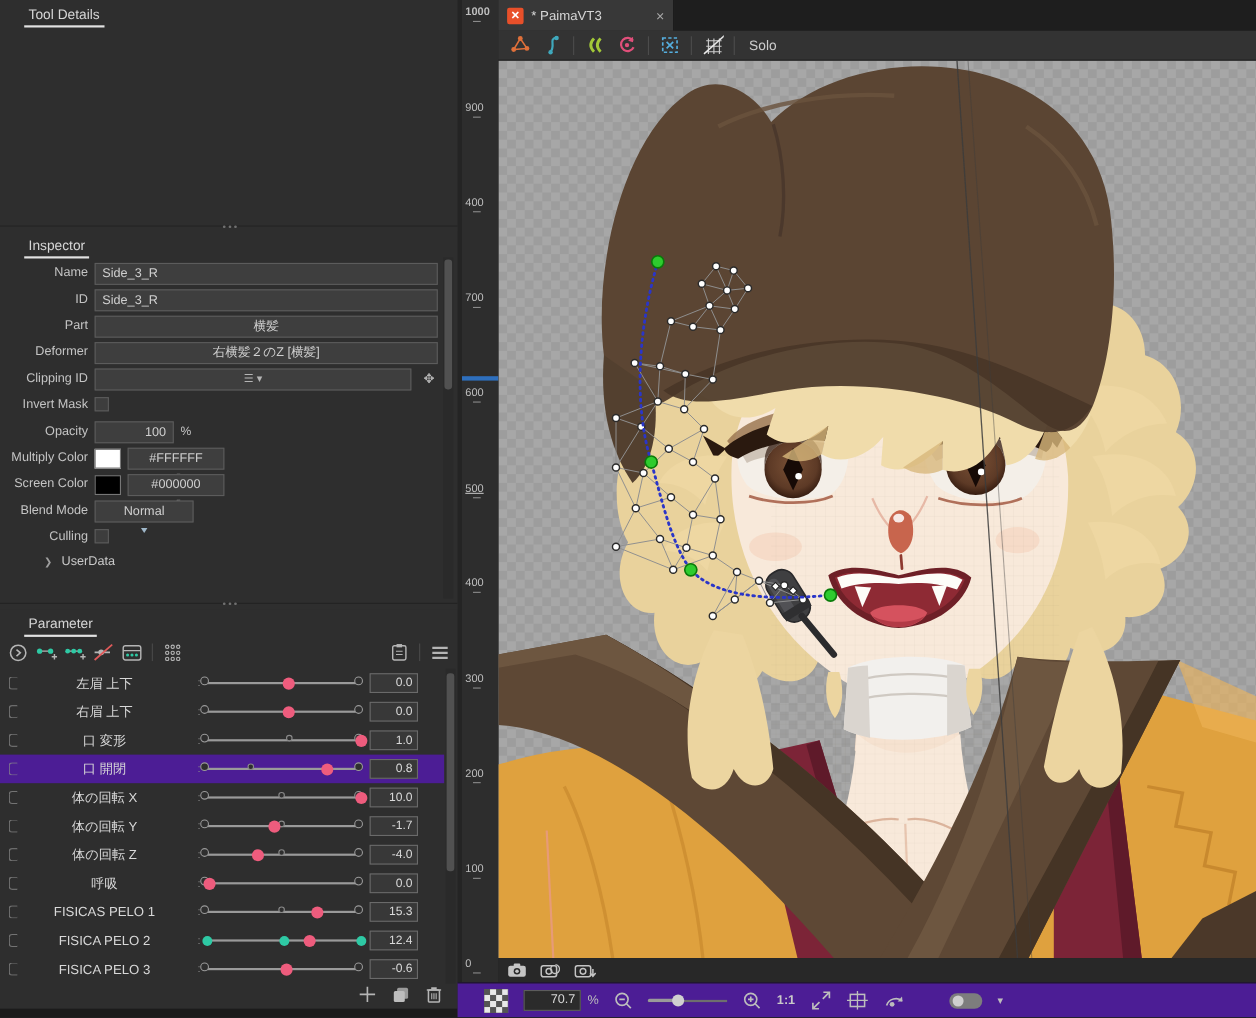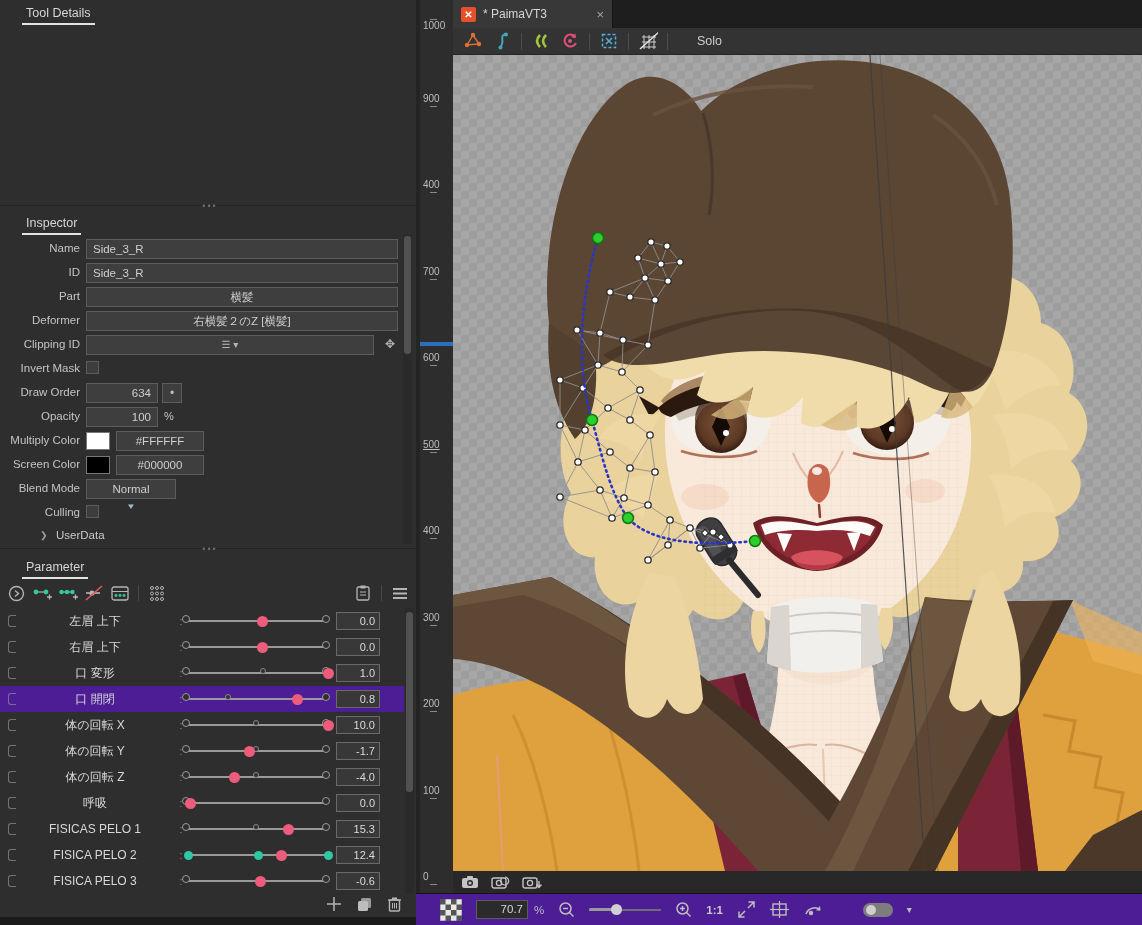--- a/index.html
+++ b/index.html
@@ -54,21 +54,21 @@
   .rlabel{position:absolute;left:3px;font-size:10px;color:#bdbdbd;}
   .rtick{position:absolute;left:10px;width:7px;height:1px;background:#8a8a8a;}
   .rmarker{position:absolute;left:0;top:342px;width:33px;height:4px;background:#2e6fbd;}
   .tabbar{position:absolute;left:37px;top:0;width:689px;height:28px;background:#1e1e1e;display:flex;}
   .tab{width:160px;height:28px;background:#383838;display:flex;align-items:center;gap:7px;padding:0 8px;border-right:1px solid #161616;}
   .tabicon{width:15px;height:15px;border-radius:2px;background:#e8502a;color:#fff;font-size:10px;font-weight:bold;display:flex;align-items:center;justify-content:center;}
   .tabtitle{flex:1;font-size:12px;color:#d6d6d6;white-space:nowrap;}
   .tabclose{color:#a8a8a8;font-size:13px;}
   .ctoolbar{position:absolute;left:37px;top:28px;width:689px;height:27px;background:#333;border-bottom:1px solid #252525;display:flex;align-items:center;gap:9px;padding:0 10px;}
   .ctoolbar .sep{width:1px;height:17px;background:#4c4c4c;}
-  .solo{color:#cccccc;font-size:12.5px;margin-left:20px;}
+  .solo{color:#cccccc;font-size:12.5px;margin-left:4px;}
   .viewport{position:absolute;left:37px;top:55px;width:689px;height:816px;overflow:hidden;}
   .camerabar{position:absolute;left:37px;top:871px;width:689px;height:22px;background:#282828;display:flex;align-items:center;gap:12px;padding:0 8px;}
   .bottombar{position:absolute;left:0;top:893px;width:726px;height:32px;background:#4c1d95;border-top:1px solid #141414;display:flex;align-items:center;gap:14px;padding:0 0 0 24px;}
   .zoombox{width:52px;height:19px;background:#2b2b2b;border:1px solid #5c5c5c;color:#d6d6d6;font-size:11.5px;text-align:right;line-height:17px;padding-right:4px;}
   .bicon{color:#bdbdbd;font-size:13px;display:flex;align-items:center;}
   .zslider{position:relative;width:72px;height:14px;}
   .zslider .tr{position:absolute;left:0;right:0;top:6.5px;height:1.5px;background:#6e6e6e;}
   .zslider .tb{position:absolute;left:0;width:26px;top:5.8px;height:3px;background:#9a9a9a;border-radius:2px;}
   .zslider .hd{position:absolute;left:22px;top:1px;width:11px;height:11px;border-radius:50%;background:#d0d0d0;}
   .ratio{color:#c9c9c9;font-size:11.5px;font-weight:bold;}
@@ -121,25 +121,20 @@
               <span></span>
               <span style="color:#b5b5b5;font-size:10px;">☰ ▾</span>
             </span>
           <span class="minibtn" style="left:380px;border:none;background:none;color:#b5b5b5;">✥</span>
         </div>
         <div class="irow">
           <span class="ilabel">Invert Mask</span>
           <span class="checkbox"></span>
         </div>
         <div class="irow">
-          <span class="ilabel">Draw Order</span>
-          <span class="ifield" style="width:72px;text-align:right;">634</span>
-          <span class="minibtn" style="left:162px;">•</span>
-        </div>
-        <div class="irow">
           <span class="ilabel">Opacity</span>
           <span class="ifield" style="width:72px;text-align:right;">100</span>
           <span style="position:absolute;left:164px;top:4px;color:#c4c4c4;font-size:11px;">%</span>
         </div>
         <div class="irow">
           <span class="ilabel">Multiply Color</span>
           <span class="swatch" style="background:#ffffff;"></span>
           <span class="ifield iselect" style="left:116px;width:88px;">
               <span>#FFFFFF</span>
               <span class="undo">↺</span>
@@ -436,21 +431,21 @@
           </span>
       </div>
     </div>
     <div class="leftbottomstrip"></div>
   </div>
 
   <div class="canvascol">
 
     <div class="ruler" id="ruler">
       <div class="rmarker"></div>
-    <div class="rlabel" style="top: 20px;">1000</div>
+    <div class="rlabel" style="top: 6px; font-weight: bold;">1000</div>
         <div class="rtick" style="top: 19px;"></div>
         <div class="rlabel" style="top: 92.5px;">900</div>
         <div class="rtick" style="top: 105.5px;"></div>
         <div class="rlabel" style="top: 179px;">400</div>
         <div class="rtick" style="top: 192px;"></div>
         <div class="rlabel" style="top: 265.5px;">700</div>
         <div class="rtick" style="top: 278.5px;"></div>
         <div class="rlabel" style="top: 352px;">600</div>
         <div class="rtick" style="top: 365px;"></div>
         <div class="rlabel" style="top: 438.5px; text-decoration: underline;">500</div>

